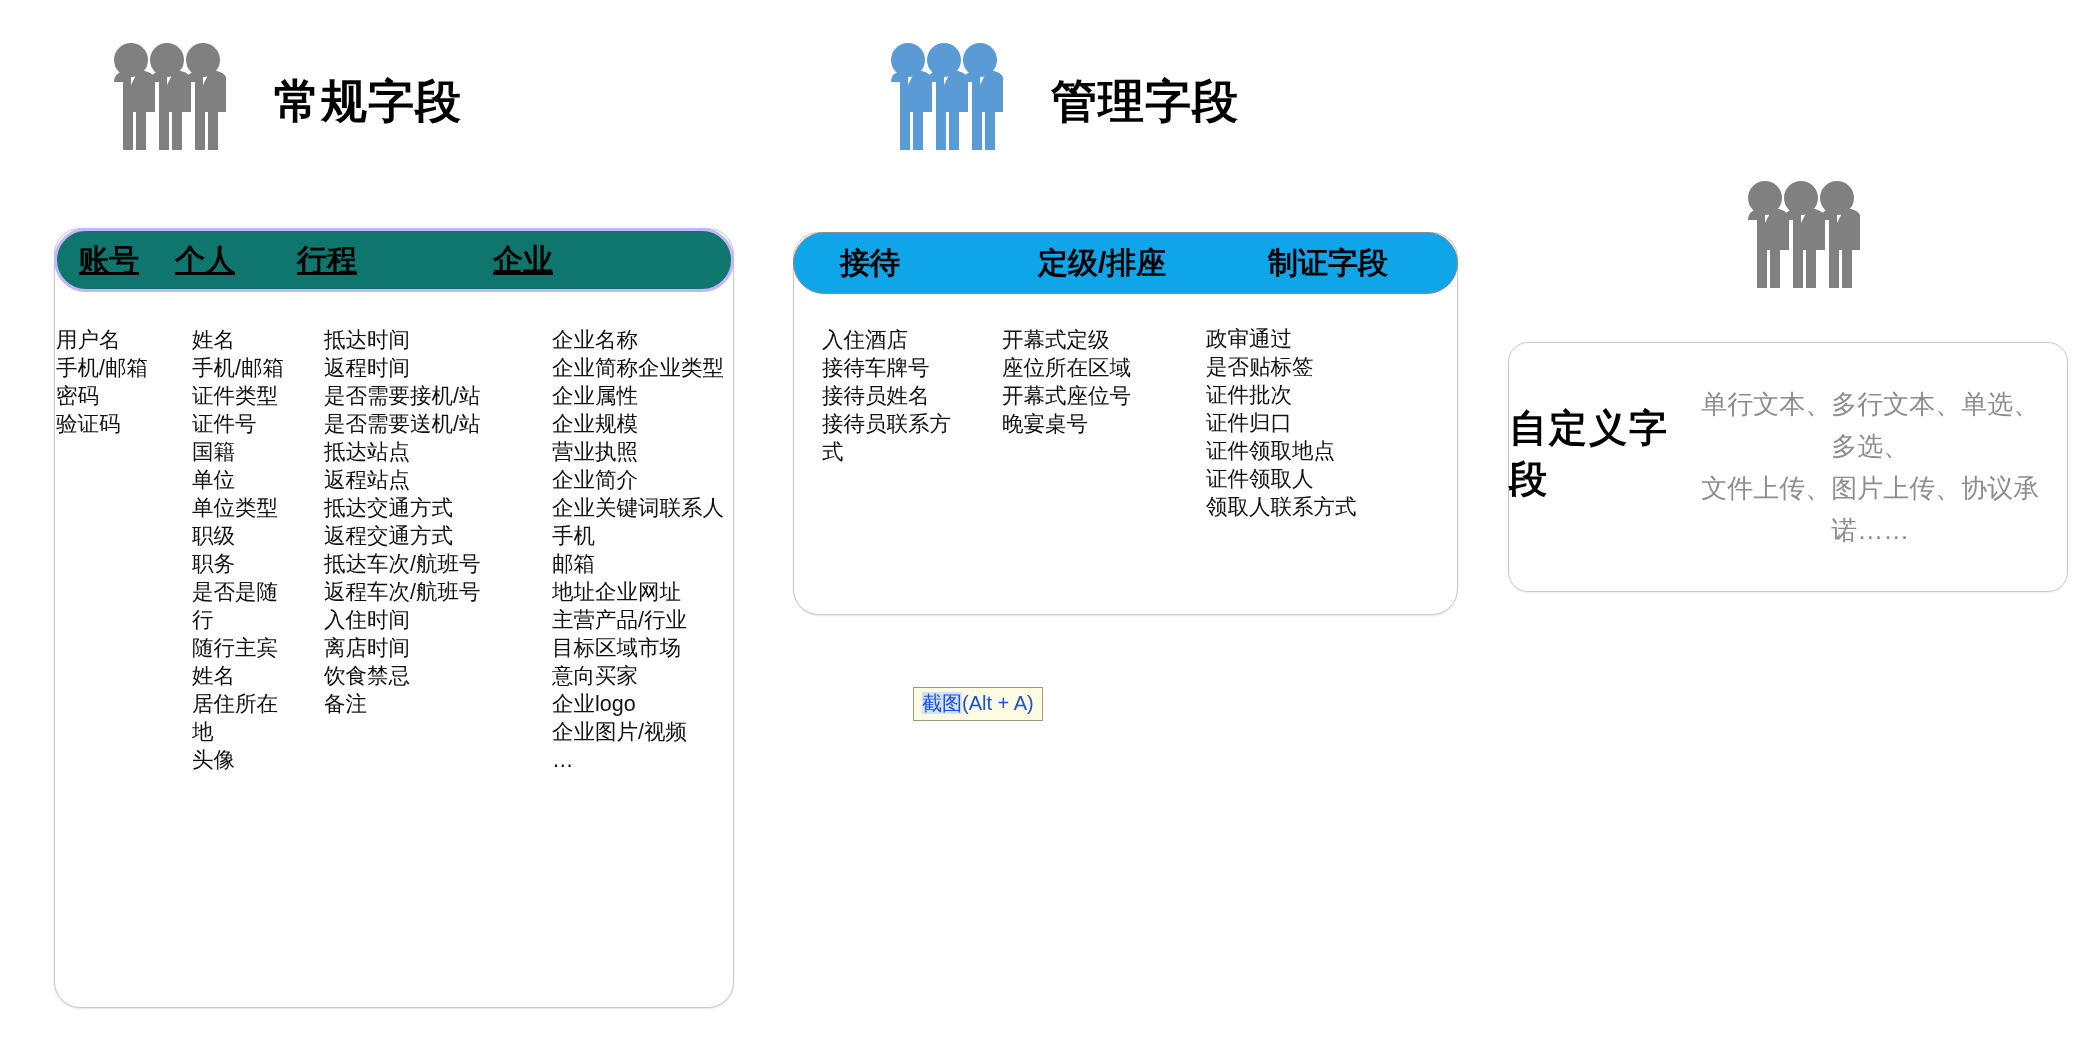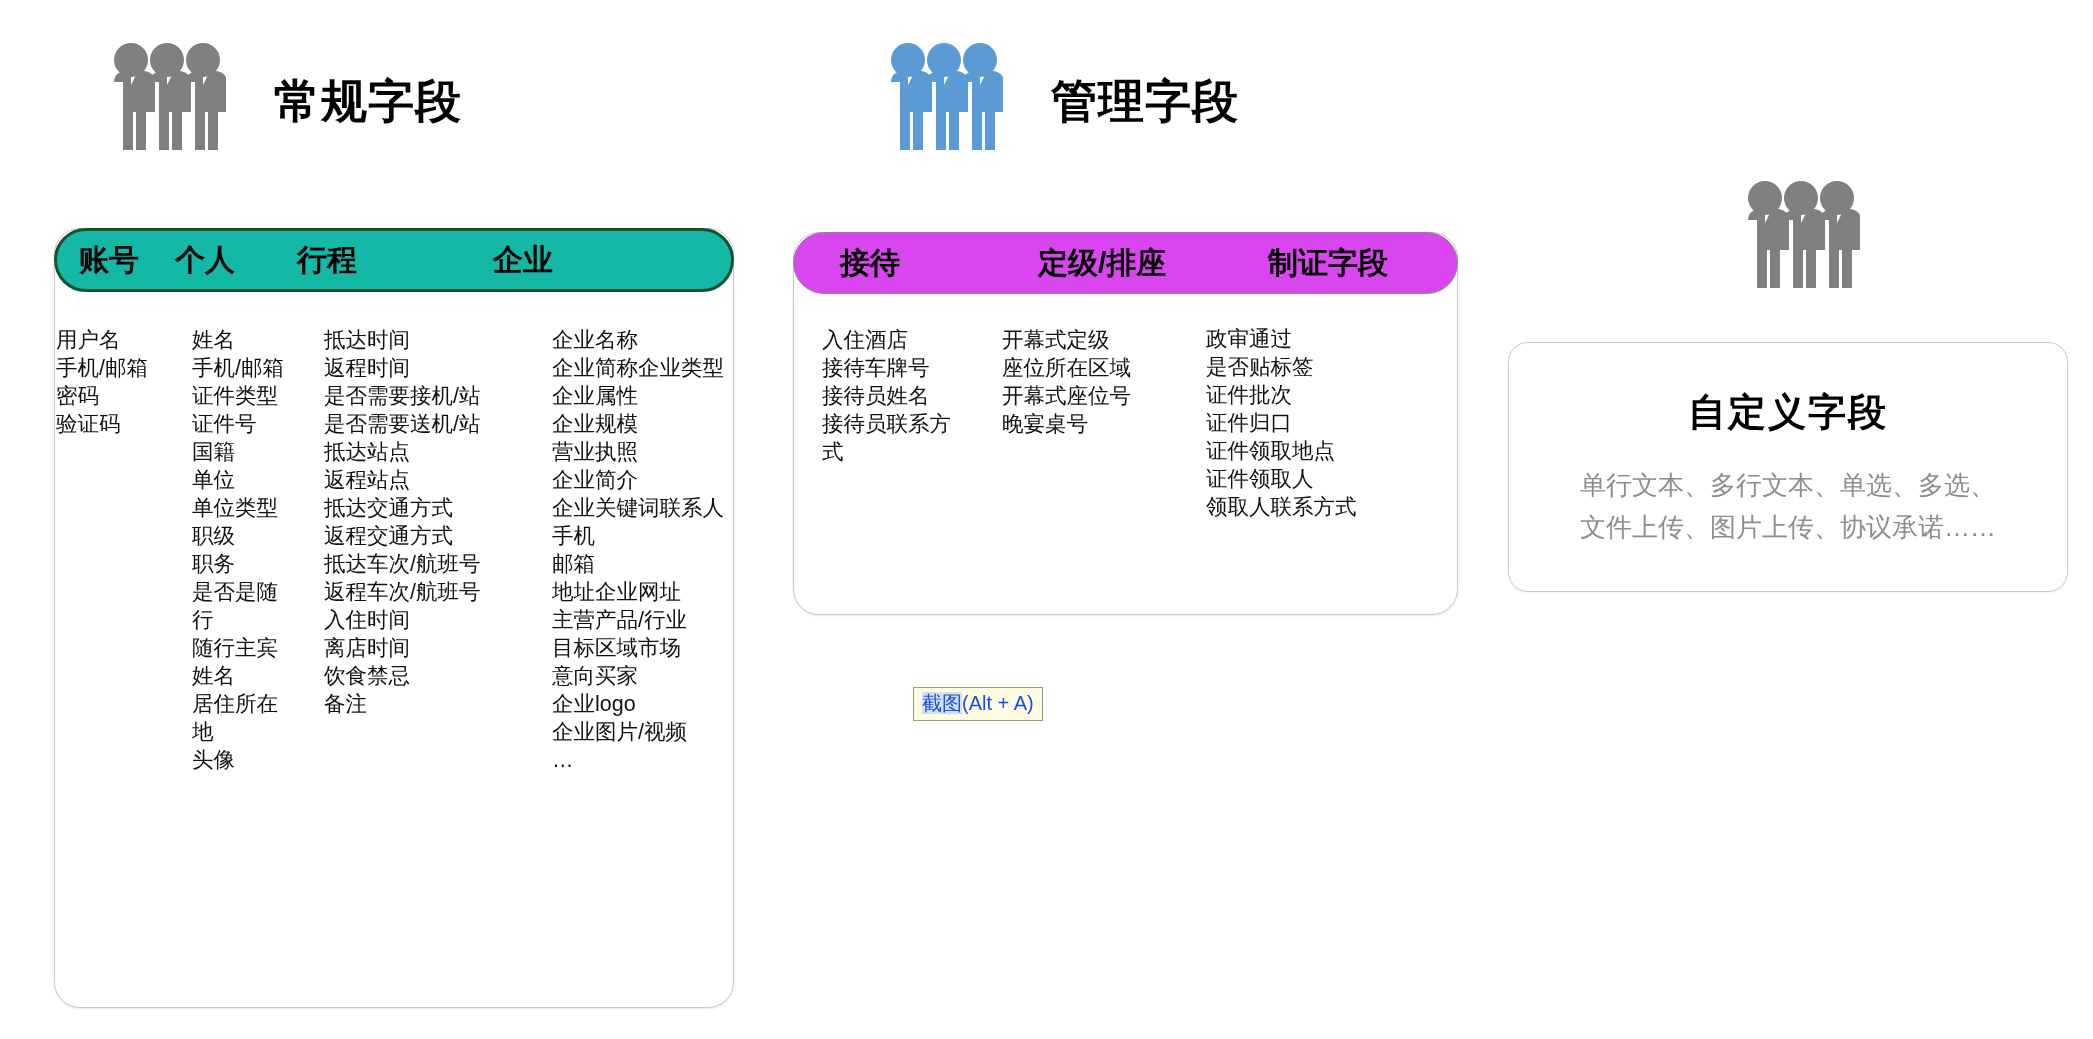--- a/index.html
+++ b/index.html
@@ -51,25 +51,26 @@
 
   
   .pill {
     position: absolute;
     box-sizing: border-box;
     display: flex;
     align-items: center;
     border-radius: 34px;
   }
   .pill-red {
-    background: #14b8a6;
-    border: 3px solid #14532d;
+    background: #0f766e;
+    border: 3px solid #c4b5fd;
+    text-decoration: underline;
   }
   .pill-gray {
-    background: #d946ef;
+    background: #0ea5e9;
     border: 1px solid #8c8c8c;
   }
   .pill-col {
     font-weight: bold;
     color: #000000;
     font-size: 30px;
     white-space: nowrap;
   }
 
   
@@ -90,21 +91,21 @@
   }
 
   
   .custom-card {
     position: absolute;
     box-sizing: border-box;
     border: 1px solid #c9c9c9;
     border-radius: 20px;
     background: #ffffff;
     display: flex;
-    flex-direction: column;
+    flex-direction: row;
     align-items: center;
     justify-content: center;
     box-shadow: 0 1px 2px rgba(0,0,0,.06);
   }
   .custom-title {
     font-size: 38px;
     font-weight: bold;
     color: #000000;
     letter-spacing: 2px;
     margin-bottom: 26px;

